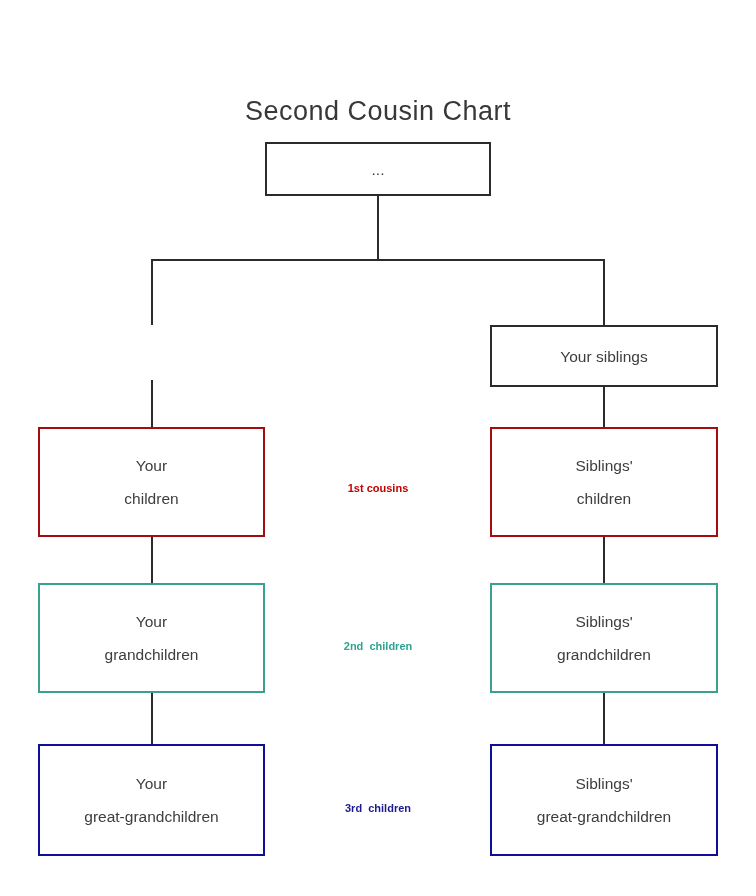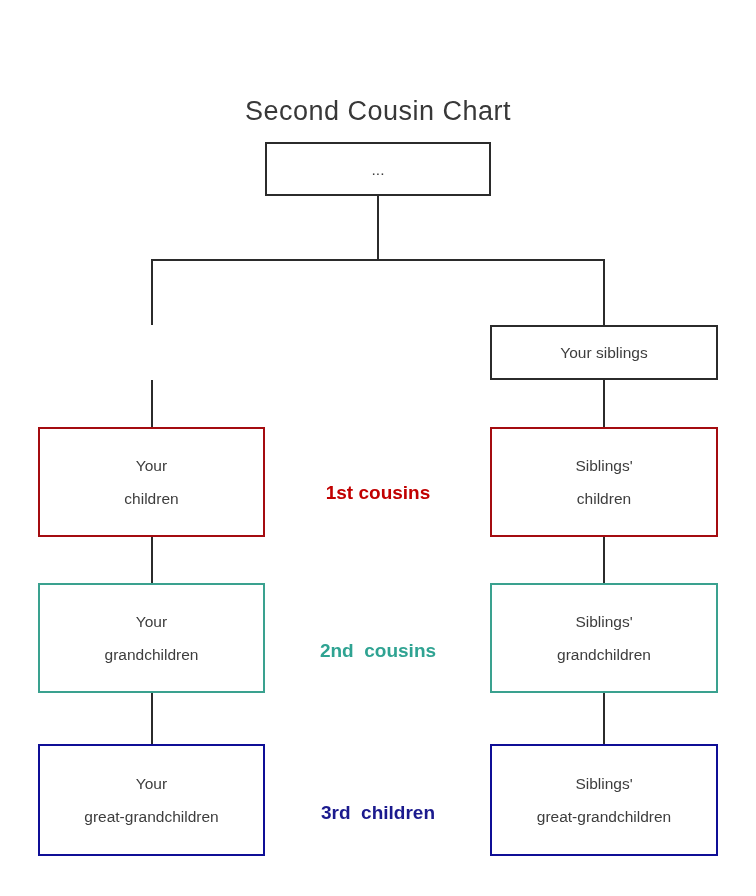--- a/index.html
+++ b/index.html
@@ -43,28 +43,28 @@
   .box span { display: block; }
   .connector {
     position: absolute;
     background: #2b2b2b;
   }
   .cousin-label {
     position: absolute;
     left: 300px;
     width: 156px;
     text-align: center;
-    font-size: 19px;
+    font-size: 11px;
     font-weight: bold;
     white-space: pre;
   }
   
   .box-root              { left: 265px; top: 142px; width: 226px; height: 54px; }
   .box-you               { left: 38px;  top: 325px; width: 227px; height: 55px; }
-  .box-siblings          { left: 490px; top: 325px; width: 228px; height: 55px; }
+  .box-siblings          { left: 490px; top: 325px; width: 228px; height: 62px; }
   .box-your-children     { left: 38px;  top: 427px; width: 227px; height: 110px; }
   .box-sib-children      { left: 490px; top: 427px; width: 228px; height: 110px; }
   .box-your-grand        { left: 38px;  top: 583px; width: 227px; height: 110px; }
   .box-sib-grand         { left: 490px; top: 583px; width: 228px; height: 110px; }
   .box-your-great        { left: 38px;  top: 744px; width: 227px; height: 112px; }
   .box-sib-great         { left: 490px; top: 744px; width: 228px; height: 112px; }
   
   .c-stub-top   { left: 377px; top: 196px; width: 2px;  height: 64px; }
   .c-hbar       { left: 151px; top: 259px; width: 454px; height: 2px; }
   .c-v-you      { left: 151px; top: 260px; width: 2px;  height: 65px; }
@@ -112,21 +112,21 @@
   <div class="cousin-label lbl-1" style="color: rgb(193, 0, 0);">1st cousins</div>
   <div class="box box-sib-children" style="border-color: rgb(164, 12, 16);">
     <span>Siblings'</span>
     <span>children</span>
   </div>
 
   <div class="box box-your-grand" style="border-color: rgb(58, 161, 143);">
     <span>Your</span>
     <span>grandchildren</span>
   </div>
-  <div class="cousin-label lbl-2" style="color: rgb(47, 163, 146);">2nd  cousins</div>
+  <div class="cousin-label lbl-2" style="color: rgb(47, 163, 146);">2nd  children</div>
   <div class="box box-sib-grand" style="border-color: rgb(58, 161, 143);">
     <span>Siblings'</span>
     <span>grandchildren</span>
   </div>
 
   <div class="box box-your-great" style="border-color: rgb(15, 14, 150);">
     <span>Your</span>
     <span>great-grandchildren</span>
   </div>
   <div class="cousin-label lbl-3" style="color: rgb(27, 26, 142);">3rd  children</div>

